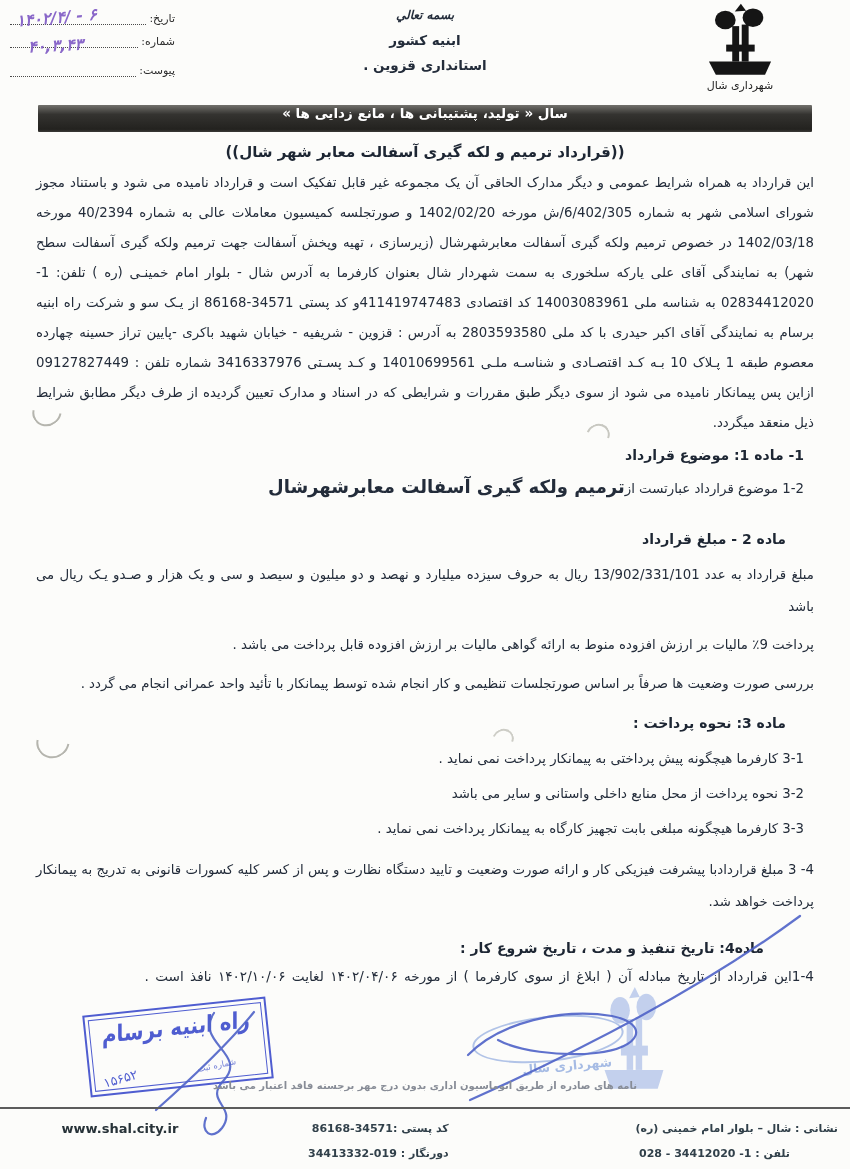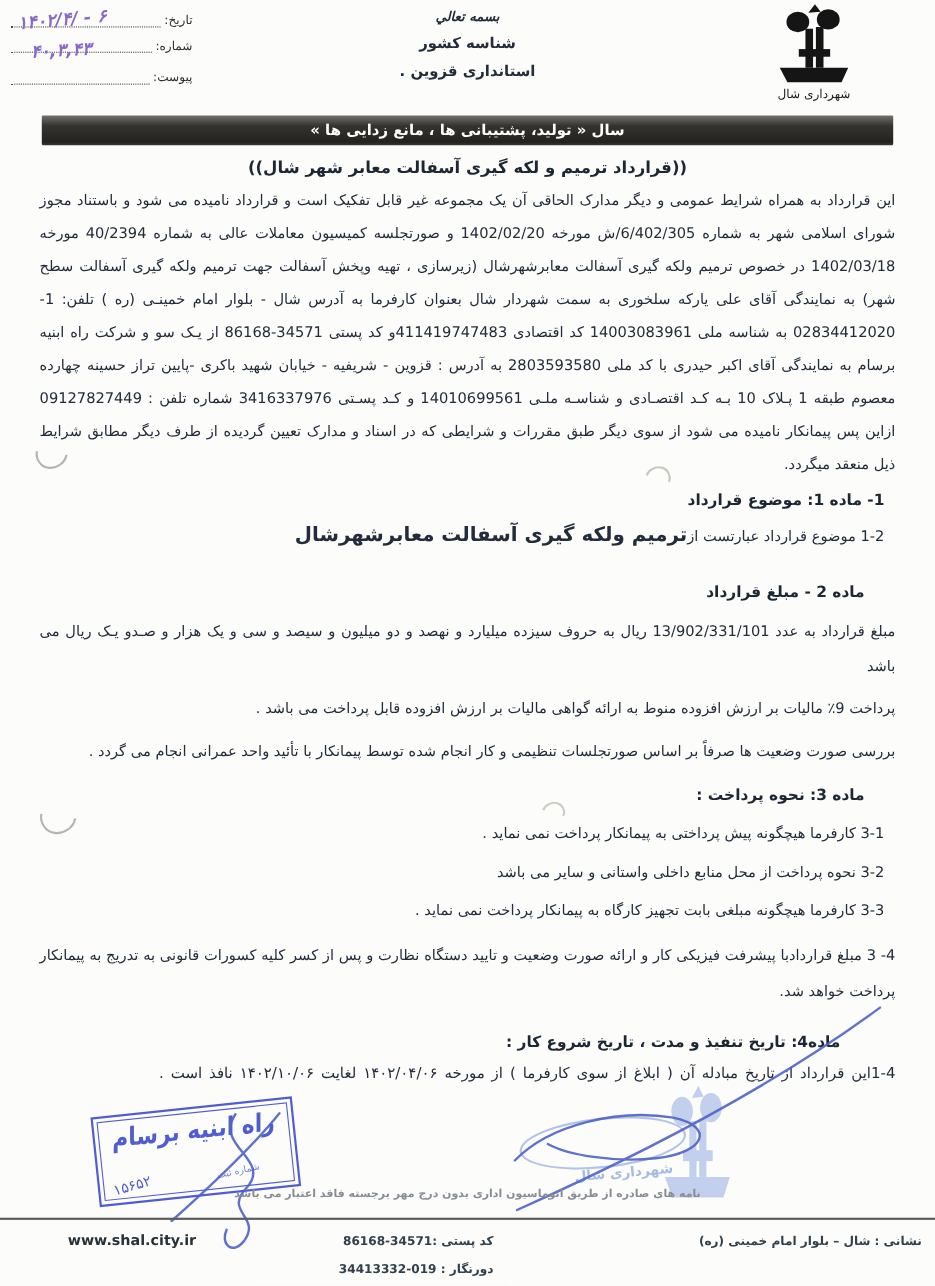--- a/index.html
+++ b/index.html
@@ -22,21 +22,21 @@
   .bismillah{font-size:12px;font-weight:bold;font-style:italic;}
   .ministry{font-size:13.5px;font-weight:bold;margin-top:10px;}
   .governorate{font-size:13.5px;font-weight:bold;margin-top:9px;}
   .logo{position:absolute;right:58px;top:3px;width:104px;text-align:center;color:#151515;}
   .logo svg{display:block;margin:0 auto;}
   .logo-caption{font-size:11px;margin-top:2px;color:#1c1c1c;}
   
   .banner{
     margin:5px 38px 0;height:27px;border-radius:1px;
     background:linear-gradient(#72716c, #343330 35%, #23221f 90%, #3a3936);
-    display:flex;align-items:center;justify-content:center;
+    display:flex;align-items:flex-start;justify-content:center;
     color:#ffffff;font-weight:bold;font-size:13.5px;letter-spacing:.3px;
   }
   
   .doc-title{text-align:center;font-weight:bold;font-size:15px;margin-top:11px;color:#1d2633;}
   .intro{margin:7px 36px 0;font-size:13.3px;line-height:30px;text-align:justify;}
   .art-h{font-weight:bold;font-size:14px;color:#1d2633;}
   .h1m{margin:9px 46px 0 0;}
   .sub{margin:13px 46px 0 0;font-size:13.3px;}
   .sub b{font-size:18px;}
   .note{margin:12px 46px 0 0;font-size:13.3px;}
@@ -116,21 +116,21 @@
       <div class="meta-row attach">
         <span class="lbl">پیوست:</span>
         <span class="dots"></span>
       </div>
       <span class="hw hw-date" dir="ltr">۱۴۰۲/۴/ - ۶</span>
       <span class="hw hw-num" dir="ltr">۴۰,۳,۴۳</span>
     </div>
 
     <div class="center-head">
       <div class="bismillah">بسمه تعالي</div>
-      <div class="ministry">شناسه کشور</div>
+      <div class="ministry">ابنیه کشور</div>
       <div class="governorate">استانداری قزوین .</div>
     </div>
 
     <div class="logo">
       <svg width="76" height="74" viewBox="0 0 88 96" preserveAspectRatio="none">
         <g id="shal-logo-shape" fill="currentColor">
           <circle cx="27" cy="22" r="12"></circle>
           <circle cx="59" cy="19" r="12"></circle>
           <polygon points="38,11 45,1 51,10"></polygon>
           <rect x="35" y="30" width="8" height="46"></rect>
@@ -193,20 +193,21 @@
       <path d="M 156 1110 C 192 1078, 230 1042, 254 1012"></path>
     </g>
   </svg>
 
   <div class="automation-note">نامه های صادره از طریق اتوماسیون اداری بدون درج مهر برجسته فاقد اعتبار می باشد</div>
 
   <div class="footer-rule"></div>
   <div class="footer">
     <div class="f-col f-address">
       <div>نشانی : شال – بلوار امام خمینی (ره)</div>
+      <div class="l2">تلفن : 1- 34412020 - 028</div>
     </div>
     <div class="f-col f-postal">
       <div>کد پستی :34571-86168</div>
       <div>دورنگار : 019-34413332</div>
     </div>
     <div class="f-col f-web">
       <div class="site">www.shal.city.ir</div>
       <div class="mail">Email:shal.city@yahoo.com</div>
     </div>
   </div>

